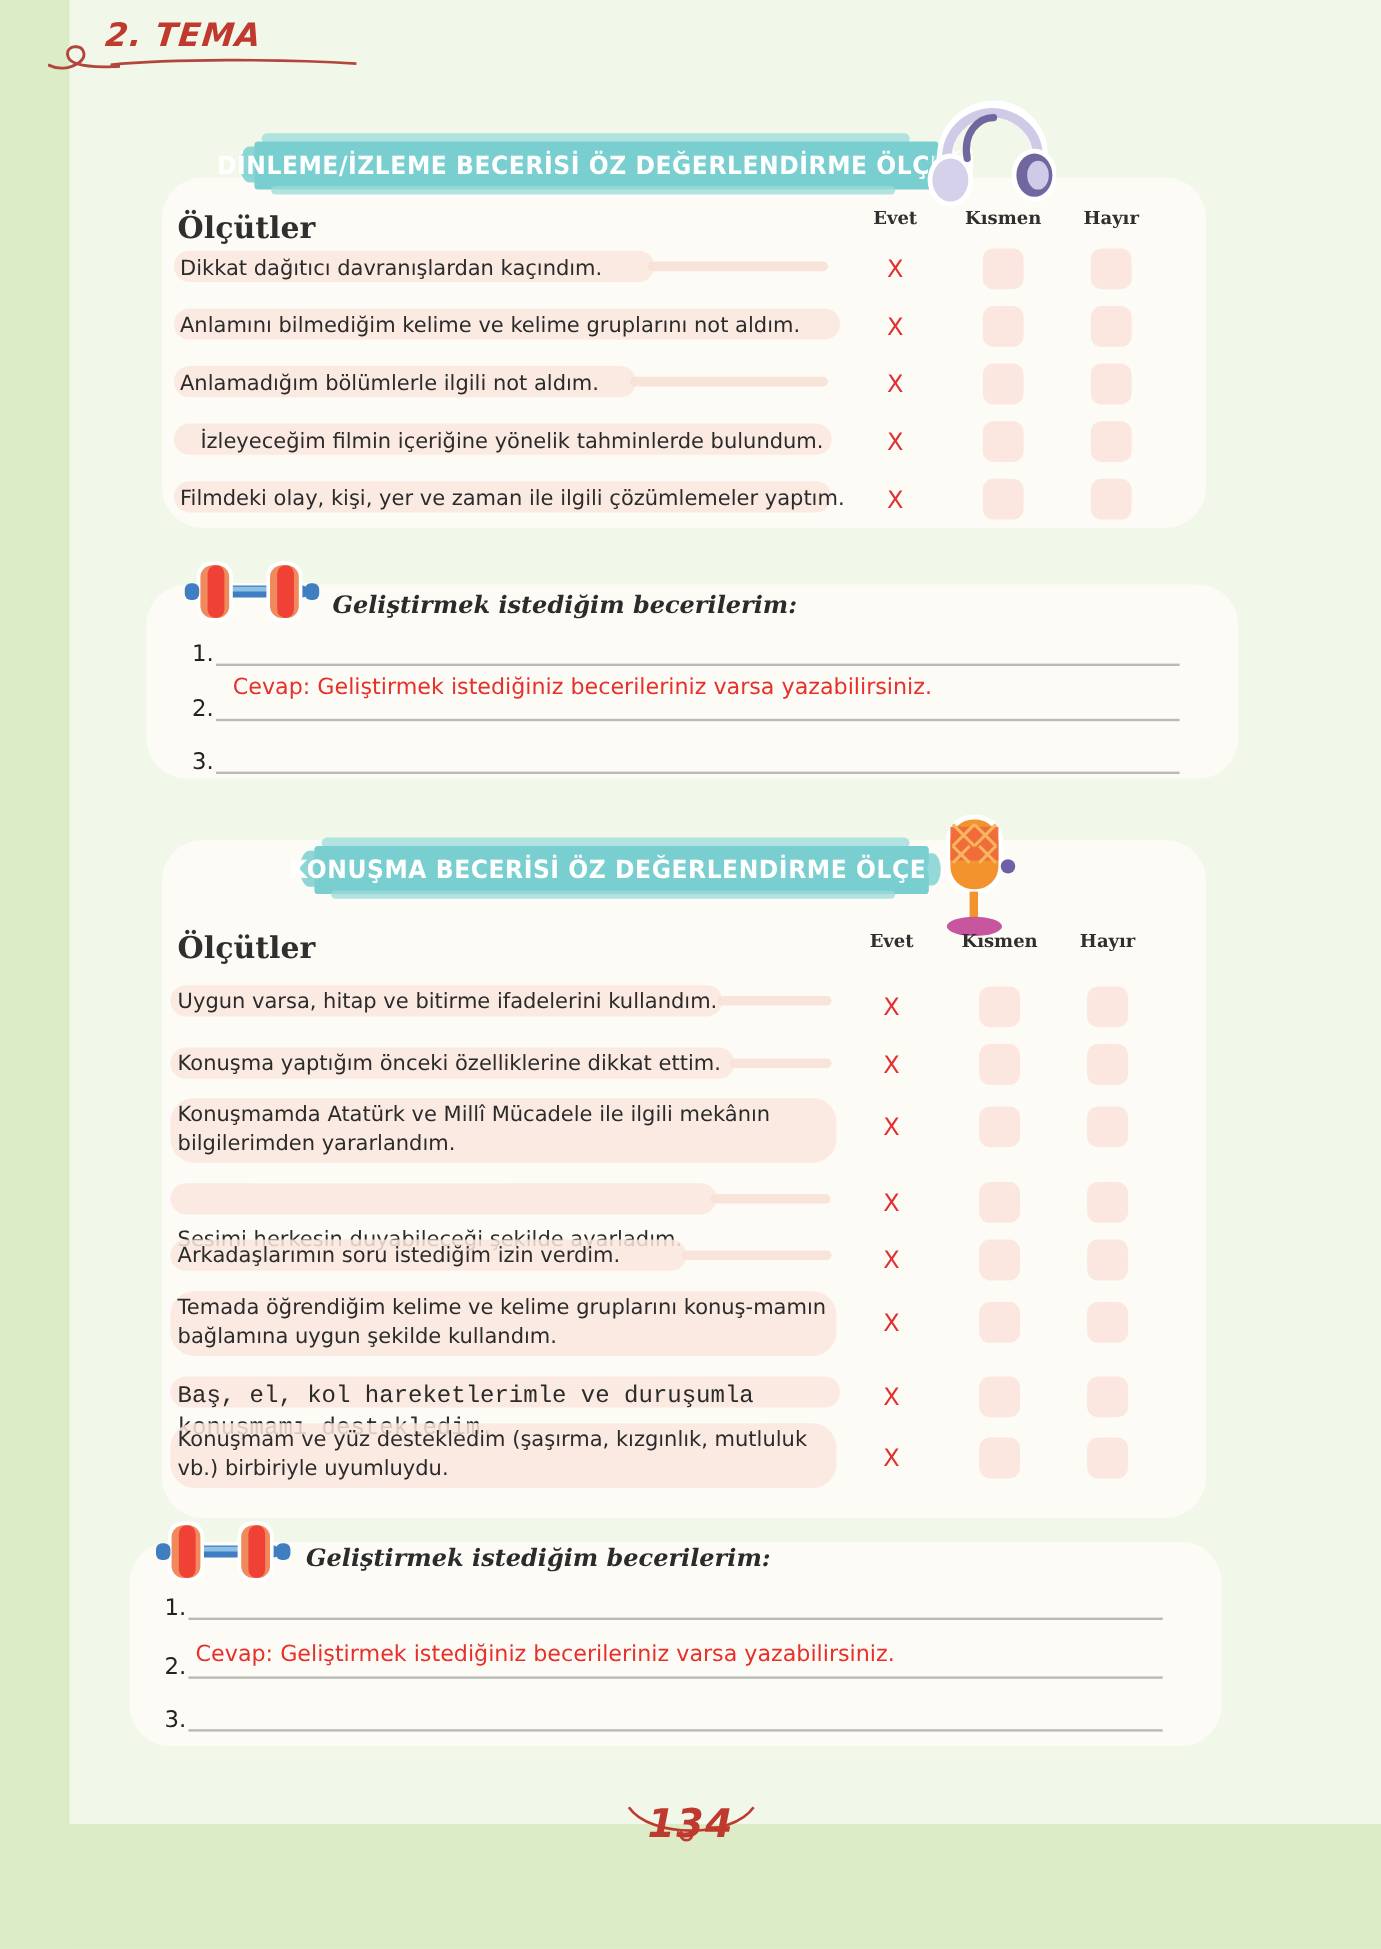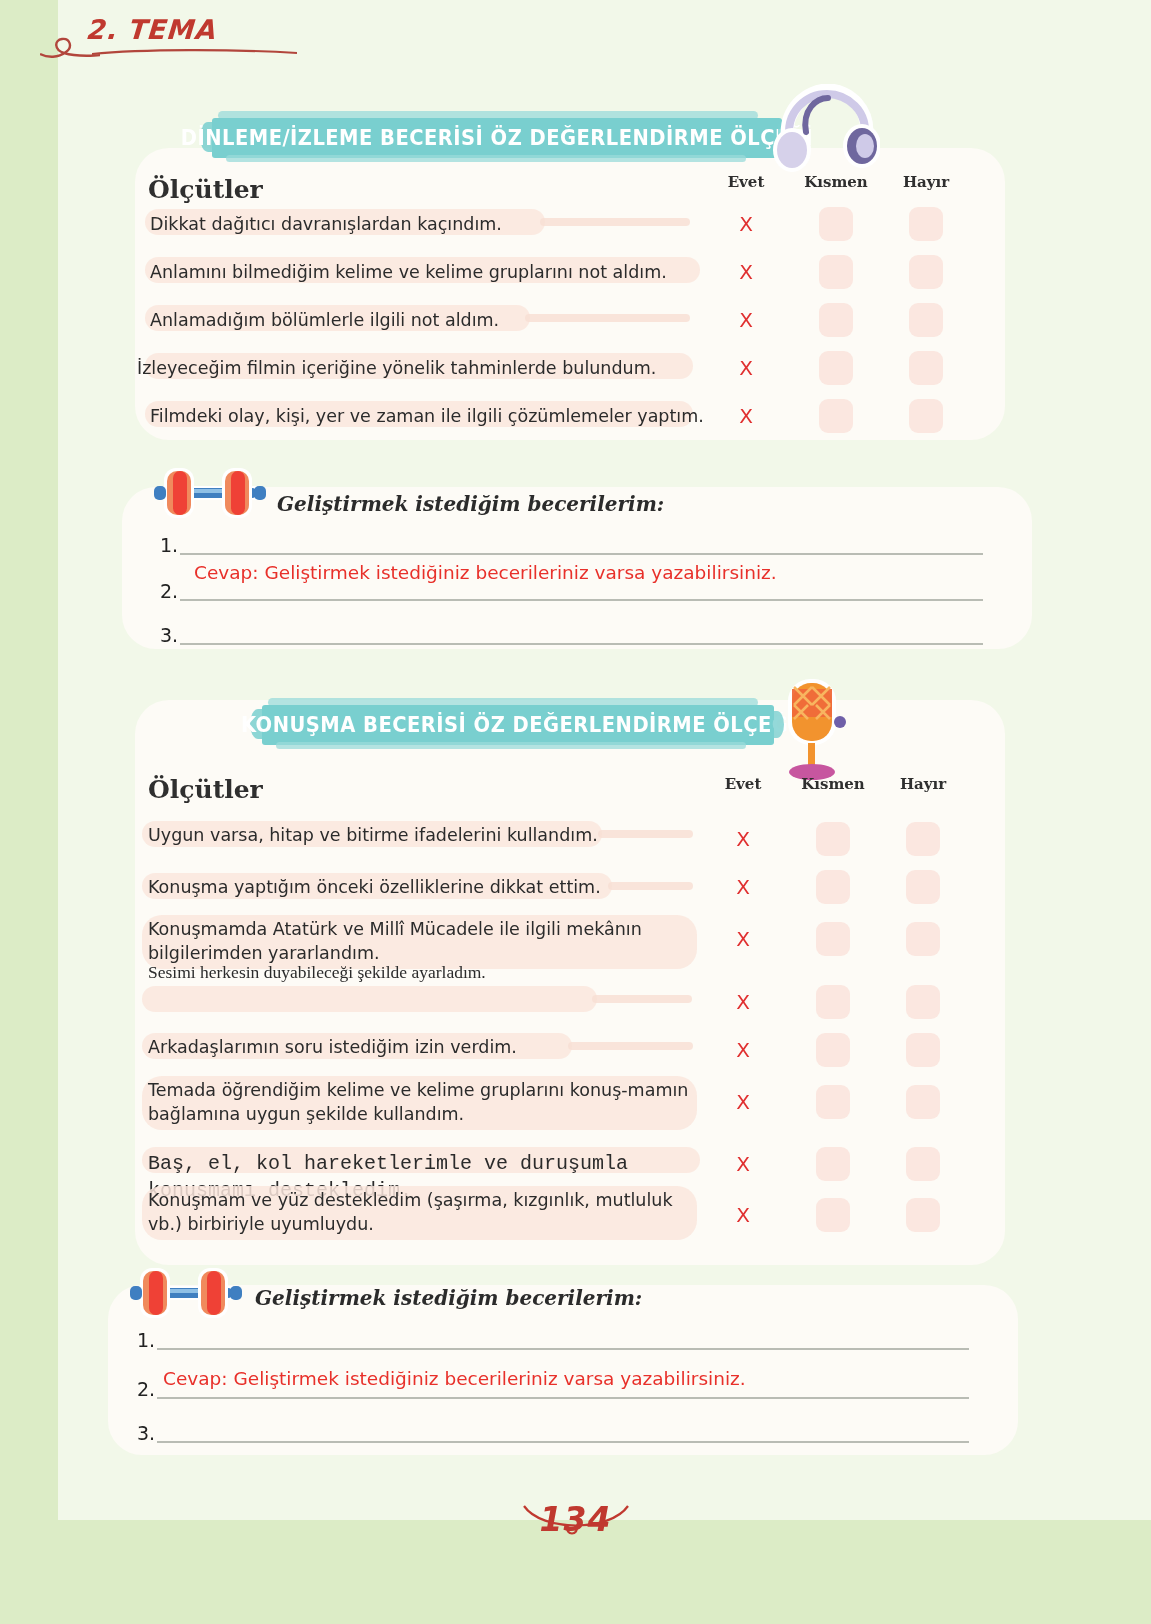--- a/index.html
+++ b/index.html
@@ -263,21 +263,21 @@
 <div class="cbox" style="left:909px; top:255px;"></div>
 
 <div class="row-smear" style="left:145px; top:305px; width:385px;"></div>
 <div class="row-smear tail" style="left:525px; top:314px; width:165px;"></div>
 <div class="row-text" style="left:150px; top:309px; width:540px;">Anlamadığım bölümlerle ilgili not aldım.</div>
 <div class="xmark" style="left:729px; top:303px;">X</div>
 <div class="cbox" style="left:819px; top:303px;"></div>
 <div class="cbox" style="left:909px; top:303px;"></div>
 
 <div class="row-smear" style="left:145px; top:353px; width:548px;"></div>
-<div class="row-text" style="left:137px; top:357px; width:560px;">İzleyeceğim filmin içeriğine yönelik tahminlerde bulundum.</div>
+<div class="row-text" style="left:167px; top:357px; width:560px;">İzleyeceğim filmin içeriğine yönelik tahminlerde bulundum.</div>
 <div class="xmark" style="left:729px; top:351px;">X</div>
 <div class="cbox" style="left:819px; top:351px;"></div>
 <div class="cbox" style="left:909px; top:351px;"></div>
 
 <div class="row-smear" style="left:145px; top:401px; width:548px;"></div>
 <div class="row-text" style="left:150px; top:405px; width:560px;">Filmdeki olay, kişi, yer ve zaman ile ilgili çözümlemeler yaptım.</div>
 <div class="xmark" style="left:729px; top:399px;">X</div>
 <div class="cbox" style="left:819px; top:399px;"></div>
 <div class="cbox" style="left:909px; top:399px;"></div>
 
@@ -351,21 +351,21 @@
 <div class="cbox" style="left:906px; top:870px;"></div>
 
 <div class="row-smear" style="left:142px; top:915px; width:555px; height:54px; border-radius:20px;"></div>
 <div class="row-text" style="left:148px; top:918px; width:545px;">Konuşmamda Atatürk ve Millî Mücadele ile ilgili mekânın bilgilerimden yararlandım.</div>
 <div class="xmark" style="left:726px; top:922px;">X</div>
 <div class="cbox" style="left:816px; top:922px;"></div>
 <div class="cbox" style="left:906px; top:922px;"></div>
 
 <div class="row-smear" style="left:142px; top:986px; width:455px;"></div>
 <div class="row-smear tail" style="left:592px; top:995px; width:100px;"></div>
-<div class="row-text" style="left:148px; top:961px; width:560px;font-family:Liberation Serif, serif;">Sesimi herkesin duyabileceği şekilde ayarladım.</div>
+<div class="row-text" style="left:148px; top:1022px; width:560px;">Sesimi herkesin duyabileceği şekilde ayarladım.</div>
 <div class="xmark" style="left:726px; top:985px;">X</div>
 <div class="cbox" style="left:816px; top:985px;"></div>
 <div class="cbox" style="left:906px; top:985px;"></div>
 
 <div class="row-smear" style="left:142px; top:1033px; width:430px;"></div>
 <div class="row-smear tail" style="left:568px; top:1042px; width:125px;"></div>
 <div class="row-text" style="left:148px; top:1036px; width:560px;">Arkadaşlarımın soru istediğim izin verdim.</div>
 <div class="xmark" style="left:726px; top:1033px;">X</div>
 <div class="cbox" style="left:816px; top:1033px;"></div>
 <div class="cbox" style="left:906px; top:1033px;"></div>

